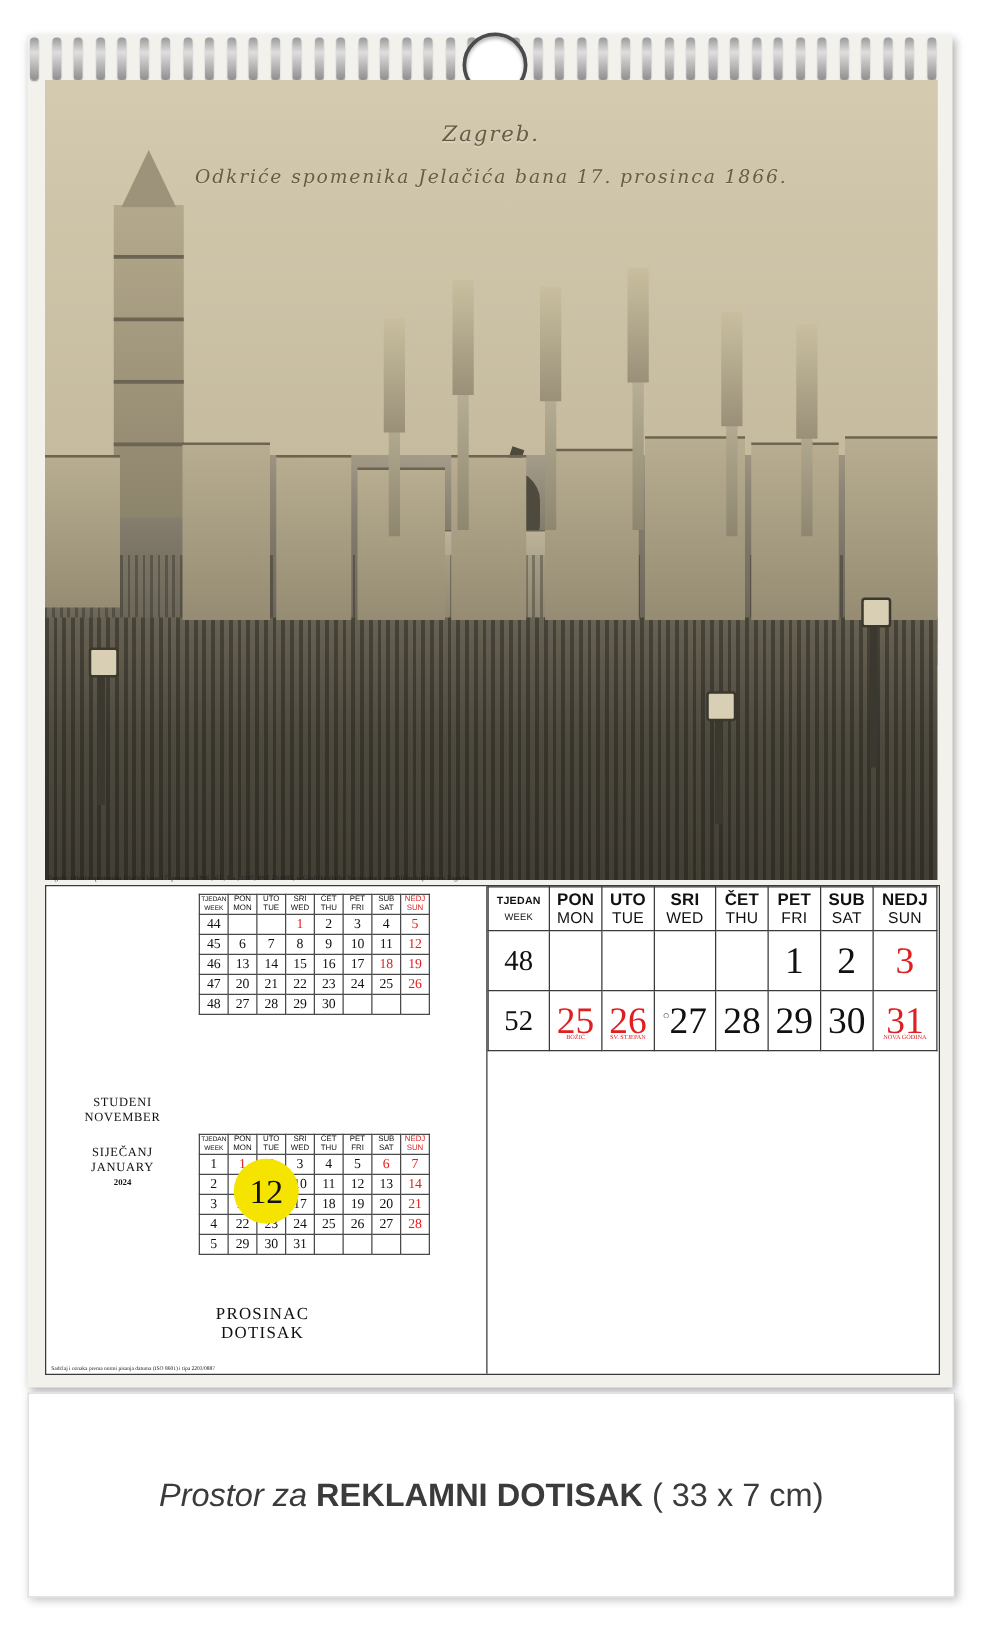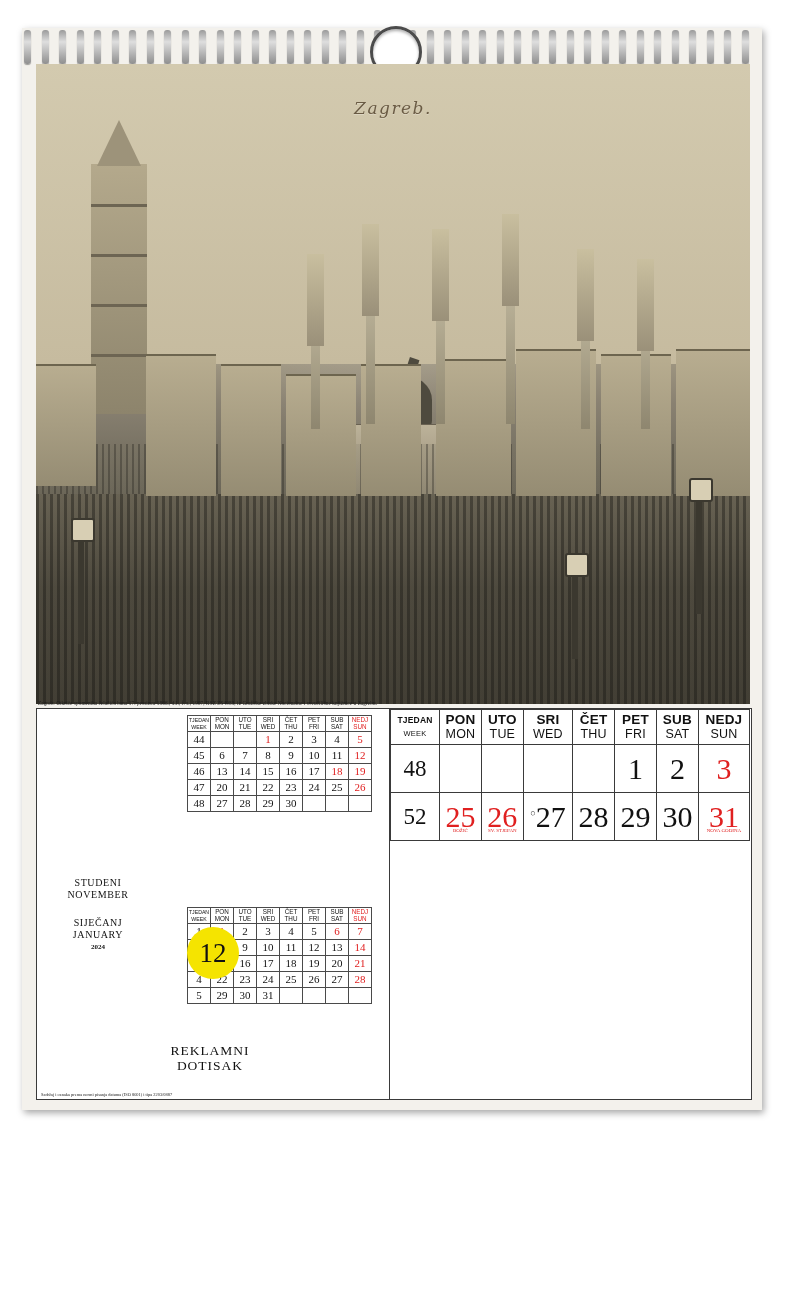--- a/index.html
+++ b/index.html
@@ -54,21 +54,21 @@
   
   .cal{position:absolute;left:36px;top:708px;width:714px;height:390px;background:#ffffff;border:1px solid #3a3a3a;display:flex;}
   .cal-left{width:352px;border-right:1px solid #3a3a3a;position:relative;}
   .cal-right{width:360px;position:relative;}
 
   .year{position:absolute;right:8px;top:4px;font-family:"Liberation Serif",serif;font-size:46px;color:#111;letter-spacing:0px;}
   .monthnum{position:absolute;left:calc(50% - 26px);top:218px;width:52px;height:52px;border-radius:50%;background:#f5e400;display:flex;align-items:center;justify-content:center;font-size:27px;color:#111;font-family:"Liberation Serif",serif;}
   .monthname{position:absolute;left:0;right:6px;bottom:26px;text-align:center;font-size:13.5px;line-height:15px;letter-spacing:1px;color:#111;}
 
   .mini{position:absolute;font-size:0;}
-  .mini table{border-collapse:collapse;margin-left:28px;}
+  .mini table{border-collapse:collapse;}
   .mini td,.mini th{border:1px solid #4a4a4a;width:22px;height:15px;text-align:center;font-family:"Liberation Serif",serif;font-size:11px;color:#111;padding:0;font-weight:normal;line-height:15px;}
   .mini th{font-size:6.3px;line-height:6.4px;font-family:"Liberation Sans",sans-serif;letter-spacing:0;}
   .mini th.wk{font-size:5.2px;}
   .mini td.wk{font-size:11px;}
   .mini .sun,.mini .red{color:#e02020;}
   .minilabel{position:absolute;width:118px;text-align:center;font-size:10px;line-height:11.5px;letter-spacing:.6px;color:#111;}
   .miniyear{font-size:7px;letter-spacing:0;font-weight:bold;}
 
   
   .big{position:absolute;left:0;top:0;width:360px;height:390px;}
@@ -142,20 +142,21 @@
       <div class="coil" style="left: 682.5px;"></div>
       <div class="coil" style="left: 700px;"></div>
       <div class="coil" style="left: 717.5px;"></div>
     </div>
   <div class="hole"></div>
 
   <div class="photo-wrap">
     <div class="photo" id="photo">
       <div class="sky"></div>
       <div class="hand-t1">Zagreb.</div>
+      <div class="hand-t2">Odkriće spomenika Jelačića bana 17. prosinca 1866.</div>
       <div class="tower">
         <div class="band" style="top:40px"></div>
           <div class="band" style="top:90px"></div>
         <div class="band" style="top:140px"></div>
           <div class="band" style="top:190px"></div>
       </div>
       <div class="monument">
         <div class="horse"></div>
           <div class="base"></div>
       </div>
@@ -330,21 +331,21 @@
                 <td class=""></td>
                 <td class=""></td>
               </tr>
             </tbody>
           </table>
         </div>
       <div class="minilabel" id="lbl-next" style="left:2px;top:208px;">SIJEČANJ<br>JANUARY<br><span class="miniyear">2024</span></div>
 
       <div class="monthnum">12</div>
       <div class="monthname">
-        <span>REKLAMNI</span><br>
+        <span>PROSINAC</span><br>
         <span>DOTISAK</span>
       </div>
       <div class="fineprint">Sadržaj i oznaka prema normi pisanja datuma (ISO 8601) i tipa 2203/0887</div>
     </div>
 
     <div class="cal-right">
       <div class="big" id="big-month">
           <table>
             <tbody>
               <tr>
@@ -376,14 +377,19 @@
                 <td class="">29</td>
                 <td class="">30</td>
                 <td class="red">31<span class="sub">NOVA GODINA</span></td>
               </tr>
             </tbody>
           </table>
         </div>
     </div>
   </div>
 
+  <div class="adstrip">
+    <div class="adtext">
+      <span class="i">Prostor za </span><span class="b">REKLAMNI DOTISAK</span><span> ( 33 x 7 cm)</span>
+    </div>
+  </div>
 
 </div>
 
 </body></html>

